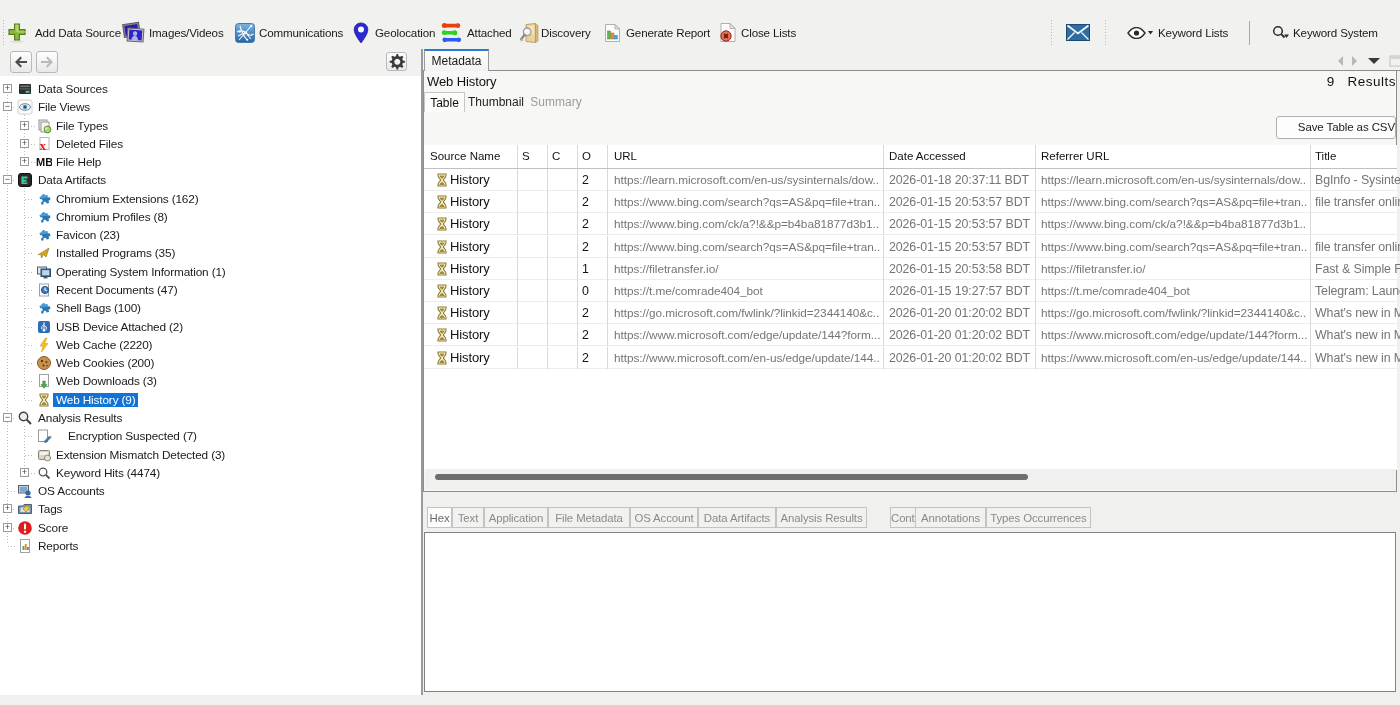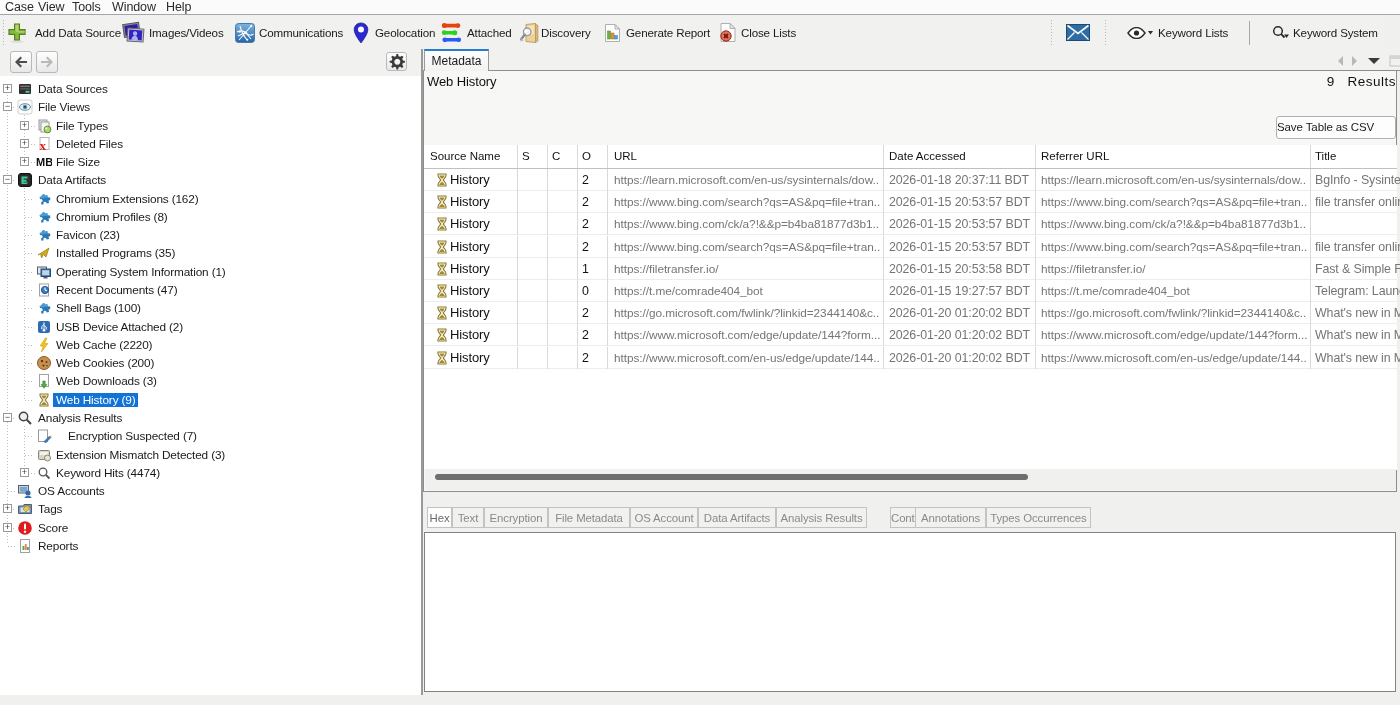--- a/index.html
+++ b/index.html
@@ -30,48 +30,41 @@
 
 #split { position:absolute; left:421px; top:49px; width:2px; height:646px; background:#9a9a9a; }
 
 
 #tabstrip { position:absolute; left:423px; top:49px; width:977px; height:22px; background:#f1f1ef; border-bottom:1px solid #8e8e8e; }
 #listingtab { position:absolute; left:1px; top:0px; width:65px; height:22px; background:linear-gradient(#fdfdfd,#f2f2f2); border:1px solid #9a9a9a; border-bottom:none; border-top:2px solid #2b7bd4; font-size:12px; color:#1a1a1a; text-align:center; line-height:20px; }
 
 #listing { position:absolute; left:423px; top:71px; width:974px; height:421px; background:#f7f7f6; border:1px solid #8e8e8e; border-top:none; }
 #resulttabs { position:absolute; left:0; top:21px; width:100%; height:20px; }
 .rtab { position:absolute; top:0; height:20px; font-size:12px; text-align:center; line-height:20px; }
-#csvbtn { position:absolute; right:0px; top:45px; width:120px; height:23px; border:1px solid #b0b0b0; border-radius:3px; background:#fdfdfd; font-size:11.5px; letter-spacing:-0.1px; color:#1a1a1a; text-align:left; line-height:21px; }
+#csvbtn { position:absolute; right:0px; top:45px; width:120px; height:23px; border:1px solid #b0b0b0; border-radius:3px; background:#fdfdfd; font-size:11.5px; letter-spacing:-0.1px; color:#1a1a1a; text-align:right; line-height:21px; }
 
 #grid { position:absolute; left:0; top:74px; width:973px; height:325px; background:#fff; font-size:11.5px; }
 .gh { position:absolute; top:0; height:23px; line-height:23px; color:#111; }
 .gl { position:absolute; top:0; width:1px; background:#d9d9d9; }
 .grow { position:absolute; height:22px; line-height:22px; }
 .gc { position:absolute; top:0; height:22px; overflow:hidden; white-space:nowrap; color:#757575; font-size:12.4px; letter-spacing:-0.1px; }
 .gu { font-size:11.8px !important; letter-spacing:-0.05px !important; }
 
 #hscroll { position:absolute; left:1px; top:398px; width:971px; height:21px; background:#f0f0ee; }
 #hthumb { position:absolute; left:10px; top:5px; width:593px; height:6px; background:#6e6e6e; border-radius:3px; }
 
 
 #btabs { position:absolute; left:424px; top:507px; height:21px; font-size:12px; color:#8a8a8a; }
 .btab { position:absolute; top:0; height:21px; border:1px solid #c3c3c3; background:#f1f1f0; text-align:center; line-height:20px; white-space:nowrap; font-size:11.4px; letter-spacing:-0.1px; }
 #content { position:absolute; left:424px; top:532px; width:972px; height:160px; background:#fff; border:1px solid #828282; }
 </style>
 </head>
 <body>
 <div id="stage">
 
-<div id="menubar">
-  <span style="left:5px">Case</span>
-  <span style="left:38px">View</span>
-  <span style="left:72px">Tools</span>
-  <span style="left:112px">Window</span>
-  <span style="left:166px">Help</span>
-</div>
 
 <div id="toolbar">
   <div class="grip" style="left:2px"></div>
   <div class="titem" style="left:6px" id="t-adds">
         <svg width="22" height="21" viewBox="0 0 22 21">
           <path d="M8.6 2 h4.8 v5.6 h5.6 v4.8 h-5.6 v5.6 h-4.8 v-5.6 h-5.6 v-4.8 h5.6 Z" fill="#86bb40" stroke="#567f1b" stroke-width="1.2"></path>
           <path d="M9.4 2.8 h3.2 v6.4 h6.4 v1.4 h-7.2 l-2.4 -1.6 Z" fill="#b1d56a"></path>
           <ellipse cx="11" cy="19.6" rx="7" ry="1.2" fill="#00000014"></ellipse>
         </svg>
       </div>
@@ -265,21 +258,21 @@
       <div class="abs" style="left:36px;top:59.7px"><svg class="tico" width="16" height="16" viewBox="0 0 16 16">
           <rect x="4" y="1.5" width="9" height="12" fill="#fff" stroke="#b5b5b5"></rect>
           <path d="M4 14.5 L7 8 L8.5 11 L10 6 L13 14.5 Z" fill="none"></path>
           <text x="3.5" y="14" font-size="13" font-weight="bold" fill="#e01b1b" font-family="Liberation Serif,serif">x</text>
         </svg></div>
       <div class="trow" style="left:56px;top:58.2px">Deleted Files</div>
 <div class="exp" style="left:20px;top:81.1px">+</div>
       <div class="abs" style="left:36px;top:78.0px"><svg class="tico" width="16" height="16" viewBox="0 0 16 16">
           <text x="0" y="12" font-size="11" font-weight="bold" fill="#111" font-family="Liberation Sans,sans-serif">MB</text>
         </svg></div>
-      <div class="trow" style="left:56px;top:76.5px">File Size</div>
+      <div class="trow" style="left:56px;top:76.5px">File Help</div>
 <div class="exp" style="left:3px;top:99.4px">−</div>
       <div class="abs" style="left:17px;top:96.3px"><svg class="tico" width="16" height="16" viewBox="0 0 16 16">
           <rect x="1.5" y="1.5" width="13" height="13" rx="2.5" fill="#262626" stroke="#111"></rect>
           <rect x="3.5" y="3.5" width="9" height="9" fill="#3b2a33"></rect>
           <path d="M4.5 4.5 h6 v2 h-4 v1.2 h3 v2 h-3 v0.8 h4.5 l-1.4 1.5 h-5.1 Z" fill="#37cf9a"></path>
         </svg></div>
       <div class="trow" style="left:38px;top:94.8px">Data Artifacts</div>
 <div class="abs" style="left:36px;top:114.6px"><svg class="tico" width="16" height="16" viewBox="0 0 16 16">
           <g transform="rotate(-14 8 8)">
             <path d="M4.2 5 h2.2 a1.7 1.7 0 1 1 3.4 0 h2.2 v2.4 a1.7 1.7 0 1 1 0 3.2 v2.4 h-2.6 a1.6 1.6 0 1 0 -3 0 h-2.2 v-2.6 a1.6 1.6 0 1 0 0 -3 Z" fill="#2878b8"></path>
@@ -422,20 +415,25 @@
     <path d="M14 1 L19 6 L14 11 Z" fill="#b8b8b8"></path>
     <path d="M30 3 L42 3 L36 9 Z" fill="#3a3a3a"></path>
     <rect x="52" y="1" width="11" height="10" fill="none" stroke="#c2c2c2"></rect>
     <rect x="52" y="1" width="11" height="3" fill="#d5d5d5"></rect>
   </svg>
 </div>
 
 <div id="listing">
   <div style="position:absolute; left:3px; top:3px; font-size:13px; letter-spacing:-0.1px; color:#111">Web History</div>
   <div style="position:absolute; right:0px; top:3px; font-size:13.5px; letter-spacing:0.5px; color:#111">9&nbsp;&nbsp;&nbsp;Results</div>
+  <div id="resulttabs">
+    <div class="rtab" style="left:0px; width:41px; background:#fcfcfb; border:1px solid #c6c6c6; border-bottom:none; color:#111">Table</div>
+    <div class="rtab" style="left:41px; width:62px; color:#222">Thumbnail</div>
+    <div class="rtab" style="left:103px; width:58px; color:#9b9b9b">Summary</div>
+  </div>
   <div id="csvbtn">Save Table as CSV</div>
   <div id="grid">
 <div class="gh" style="left:6px">Source Name</div>
 <div class="gh" style="left:98px">S</div>
 <div class="gh" style="left:128px">C</div>
 <div class="gh" style="left:158px">O</div>
 <div class="gh" style="left:190px">URL</div>
 <div class="gh" style="left:465px">Date Accessed</div>
 <div class="gh" style="left:617px">Referrer URL</div>
 <div class="gh" style="left:891px">Title</div>
@@ -620,21 +618,21 @@
         </div>
 </div>
   <div id="hscroll">
         <div id="hthumb"></div>
       </div>
 </div>
 
 <div id="btabs">
 <div class="btab" style="left:3px;width:25px;background:#fdfdfd;color:#6a6a6a;">Hex</div>
 <div class="btab" style="left:28px;width:32px;">Text</div>
-<div class="btab" style="left:60px;width:64px;">Encryption</div>
+<div class="btab" style="left:60px;width:64px;">Application</div>
 <div class="btab" style="left:124px;width:82px;">File Metadata</div>
 <div class="btab" style="left:206px;width:68px;">OS Account</div>
 <div class="btab" style="left:274px;width:78px;">Data Artifacts</div>
 <div class="btab" style="left:352px;width:91px;">Analysis Results</div>
 <div class="btab" style="left:466px;width:32px;">Context</div>
 <div class="btab" style="left:491px;width:71px;">Annotations</div>
 <div class="btab" style="left:562px;width:105px;">Types Occurrences</div>
 </div>
 <div id="content"></div>
 

